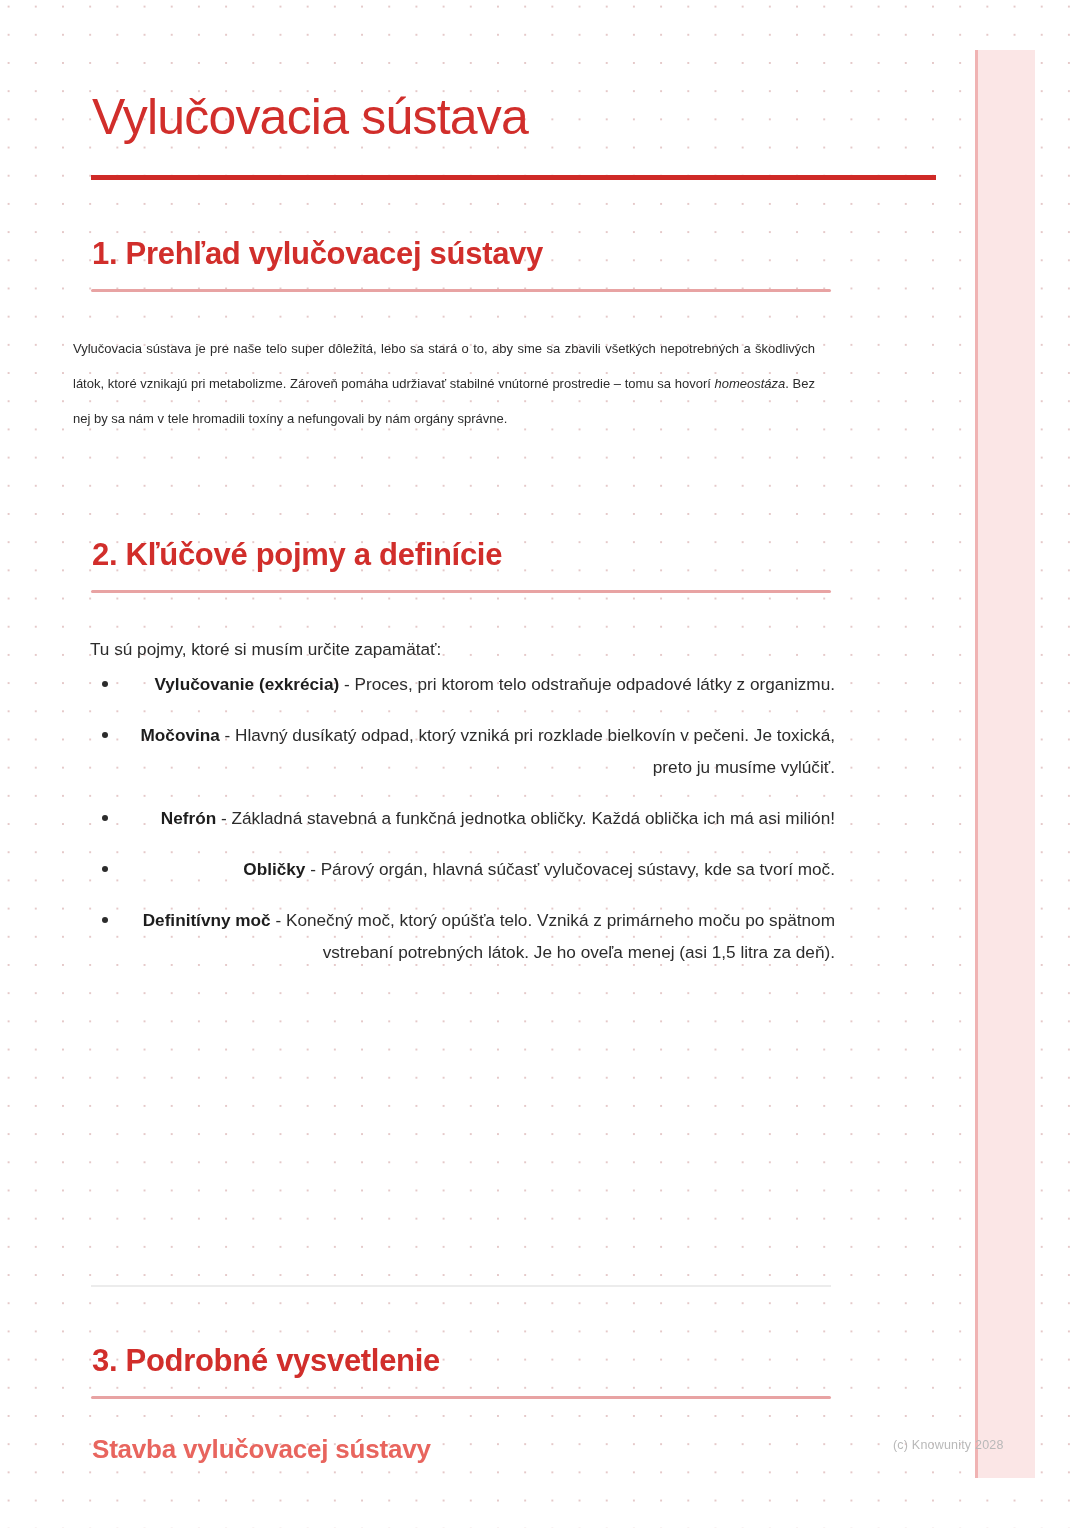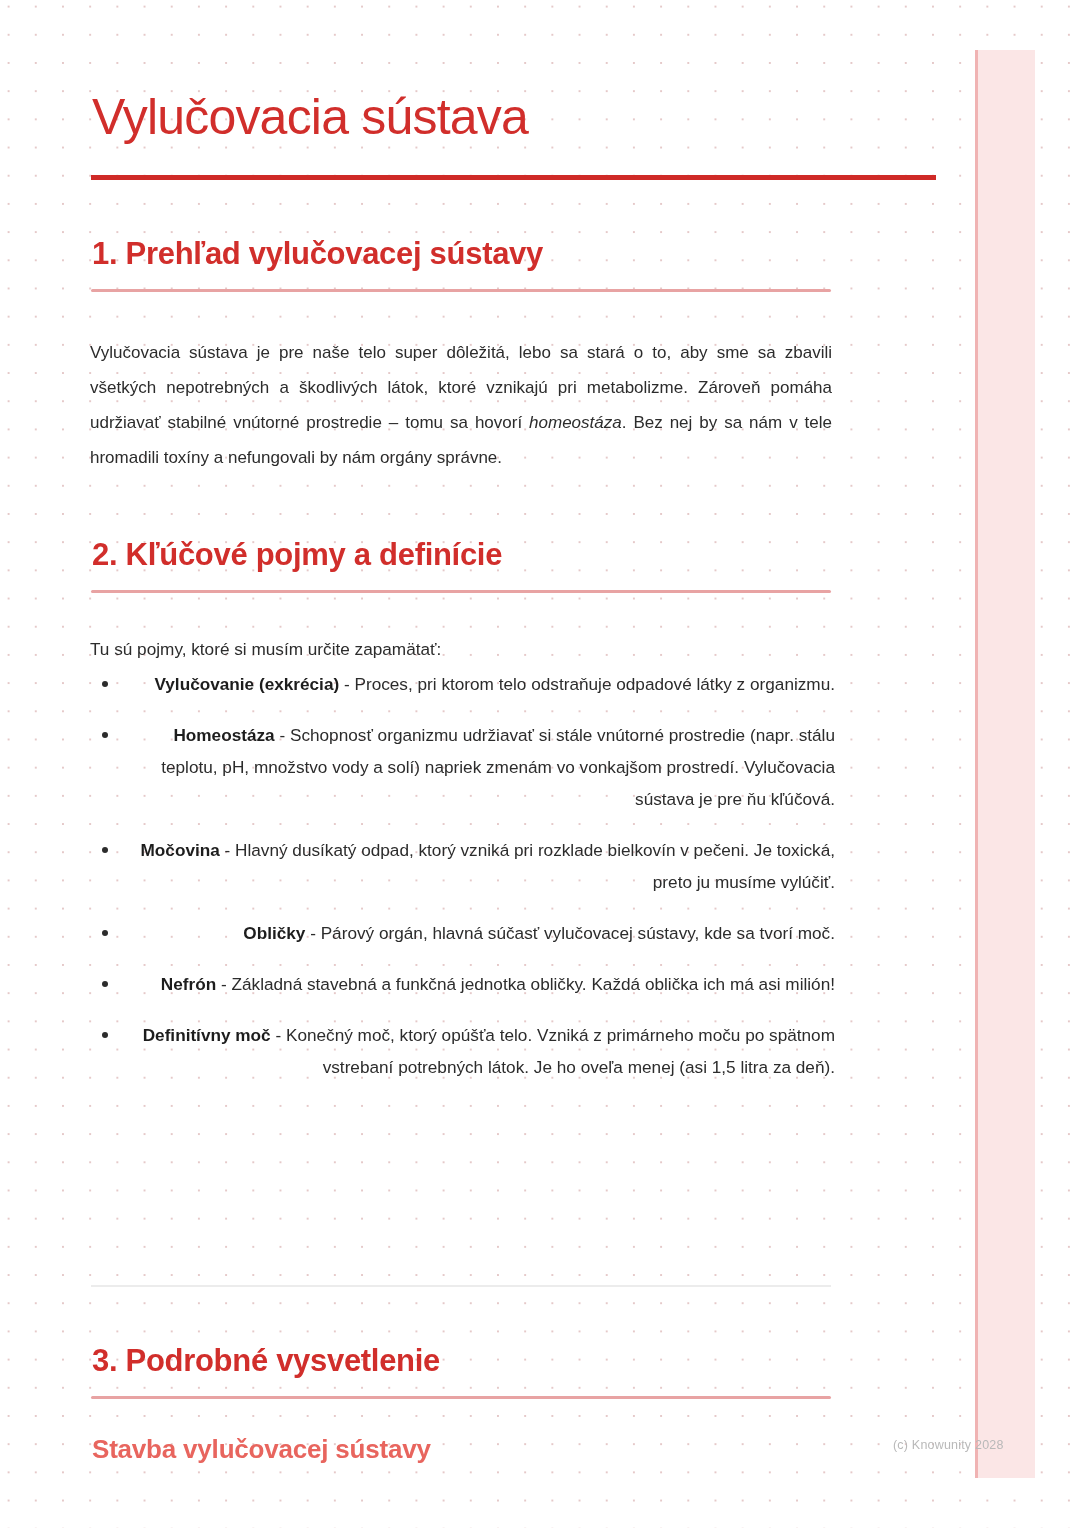--- a/index.html
+++ b/index.html
@@ -93,23 +93,23 @@
     height: 3px;
     background: #e8a3a3;
     border-radius: 2px;
   }
   #rule-1 { top: 289px; }
   #rule-2 { top: 590px; }
   #rule-3 { top: 1396px; }
 
   .body-para {
     position: absolute;
-    left: 90px;
+    left: 73px;
     width: 742px;
-    font-size: 17px;
+    font-size: 13px;
     line-height: 35px;
     color: #2c2c2c;
     text-align: justify;
     text-justify: inter-word;
   }
   #para-1 { top: 318px; }
 
   .body-para em { font-style: italic; }
 
   .lead-line {
@@ -209,30 +209,27 @@
     <h2 class="section-h2" id="h2-2">2. Kľúčové pojmy a definície</h2>
     <div class="section-rule" id="rule-2"></div>
 
     <p class="lead-line">Tu sú pojmy, ktoré si musím určite zapamätať:</p>
 
     <ul class="term-list">
       <li>
         <span class="bullet-dot"></span><span class="term">Vylučovanie (exkrécia)</span><span> - Proces, pri ktorom telo odstraňuje odpadové látky z organizmu.</span>
       </li>
       <li>
-        <span class="bullet-dot"></span><span class="term">Homeostáza</span><span> - Schopnosť organizmu udržiavať si stále vnútorné prostredie (napr. stálu teplotu, pH, množstvo vody a solí) napriek zmenám vo vonkajšom prostredí. Vylučovacia sústava je pre ňu kľúčová.</span>
-      </li>
-      <li>
         <span class="bullet-dot"></span><span class="term">Močovina</span><span> - Hlavný dusíkatý odpad, ktorý vzniká pri rozklade bielkovín v pečeni. Je toxická, preto ju musíme vylúčiť.</span>
       </li>
       <li>
+        <span class="bullet-dot"></span><span class="term">Nefrón</span><span> - Základná stavebná a funkčná jednotka obličky. Každá oblička ich má asi milión!</span>
+      </li>
+      <li>
         <span class="bullet-dot"></span><span class="term">Obličky</span><span> - Párový orgán, hlavná súčasť vylučovacej sústavy, kde sa tvorí moč.</span>
-      </li>
-      <li>
-        <span class="bullet-dot"></span><span class="term">Nefrón</span><span> - Základná stavebná a funkčná jednotka obličky. Každá oblička ich má asi milión!</span>
       </li>
       <li>
         <span class="bullet-dot"></span><span class="term">Definitívny moč</span><span> - Konečný moč, ktorý opúšťa telo. Vzniká z primárneho moču po spätnom vstrebaní potrebných látok. Je ho oveľa menej (asi 1,5 litra za deň).</span>
       </li>
     </ul>
 
     <div class="light-divider"></div>
 
     <h2 class="section-h2" id="h2-3">3. Podrobné vysvetlenie</h2>
     <div class="section-rule" id="rule-3"></div>

